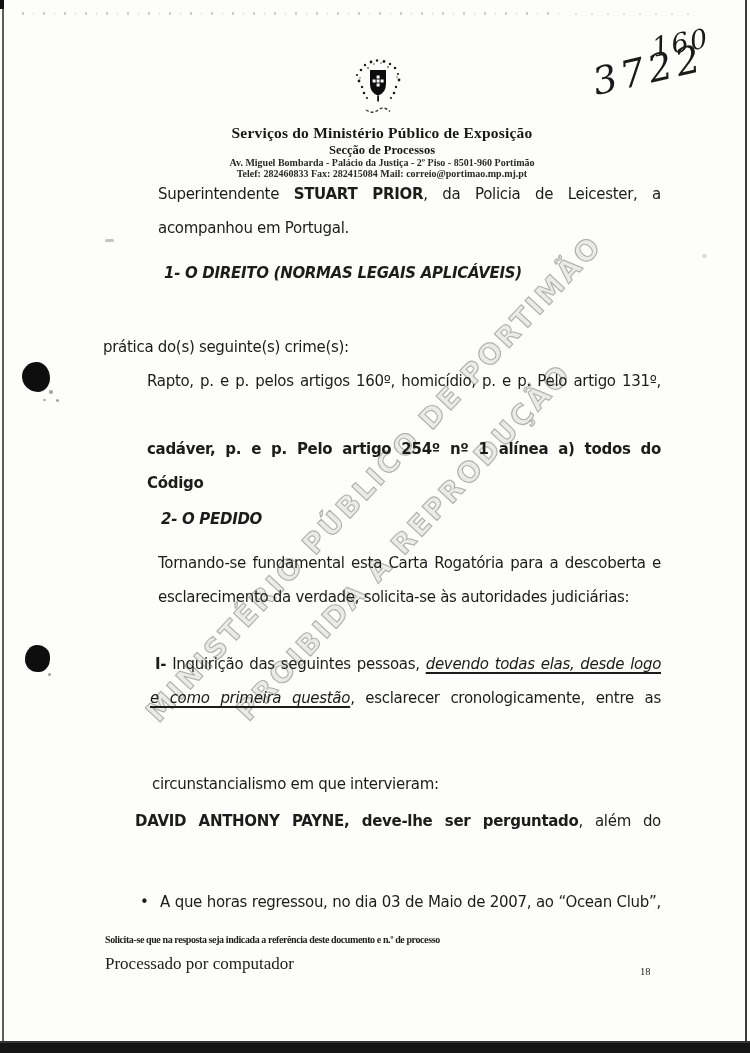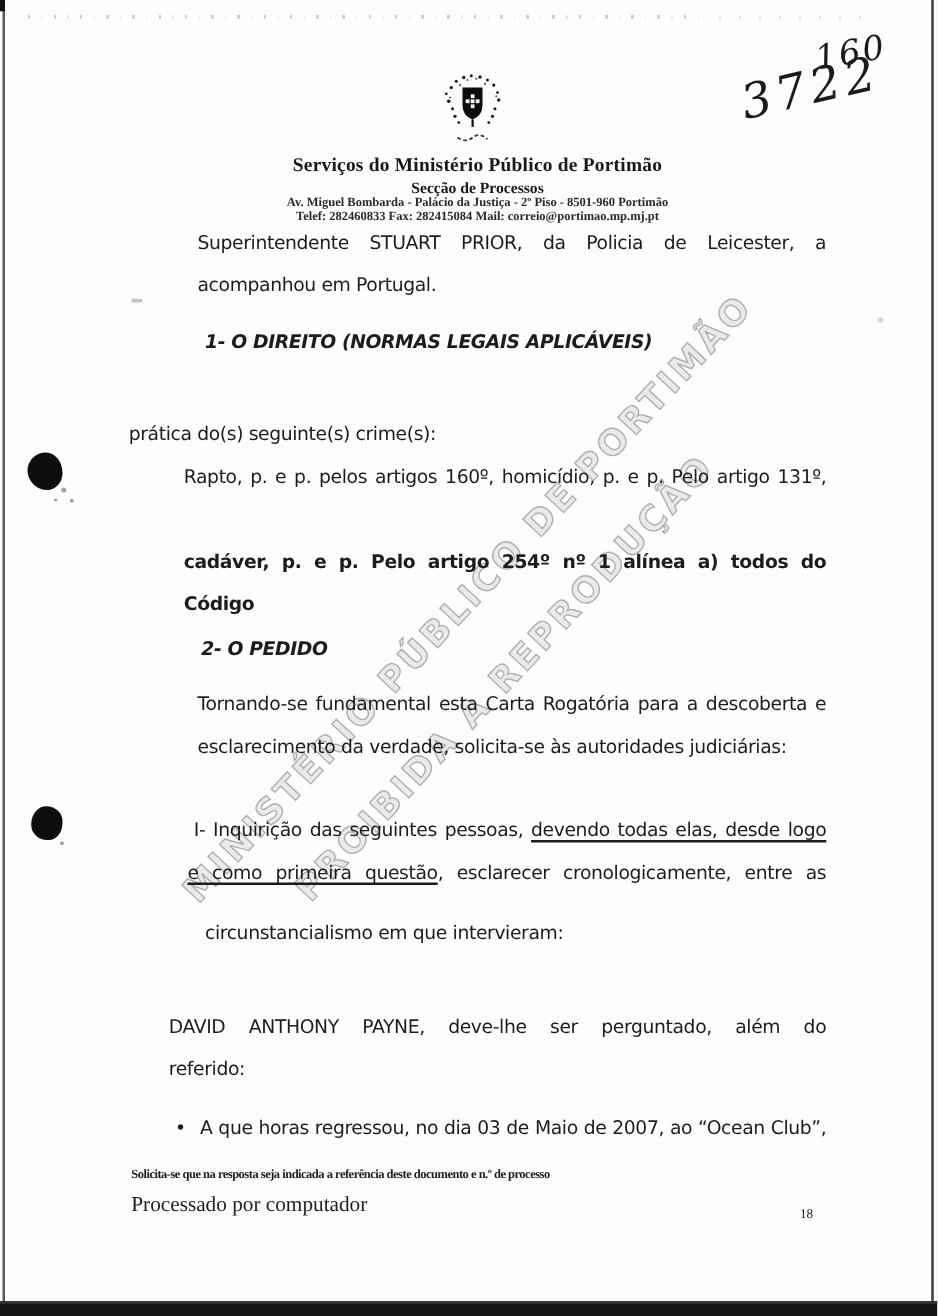--- a/index.html
+++ b/index.html
@@ -42,38 +42,38 @@
   .watermark{
     position:absolute;left:80px;top:455px;width:600px;line-height:65px;text-align:center;
     transform:rotate(-47deg);font-weight:bold;font-size:28px;letter-spacing:3px;white-space:nowrap;
     color:rgba(135,135,135,.16);-webkit-text-stroke:1.1px rgba(148,148,148,.72);
     pointer-events:none;
   }
   
   .ln{position:absolute;font-size:15px;line-height:34px;letter-spacing:-.3px;color:#1c1c1c;white-space:normal;}
   .j{text-align:justify;text-align-last:justify;}
   .hd{font-weight:bold;font-style:italic;}
-  .ln b{font-weight:normal;margin-top:14px;}
-  .ln u{text-decoration:underline;text-underline-offset:3px;text-decoration-thickness:1.5px;}
+  .ln b{font-weight:bold;margin-top:14px;}
+  .ln u{text-decoration:underline;text-underline-offset:3px;text-decoration-thickness:1.5px;font-style:italic;}
   .ln-1{left:158px;top:177px;width:503px;}
   .ln-2{left:158px;top:211px;width:503px;}
   .ln-h1{left:164px;top:256px;width:500px;}
   .ln-3{left:140px;top:296px;width:521px;}
   .ln-4{left:103px;top:330px;width:558px;}
   .ln-5{left:147px;top:364px;width:514px;}
   .ln-6{left:147px;top:398px;width:514px;}
   .ln-7{left:147px;top:432px;width:514px;font-weight:bold;}
   .ln-8{left:147px;top:466px;width:514px;}
   .ln-h2{left:161px;top:502px;width:400px;}
   .ln-9{left:158px;top:546px;width:503px;}
   .ln-10{left:158px;top:580px;width:503px;}
   .ln-11{left:155px;top:647px;width:506px;}
   .ln-12{left:150px;top:681px;width:511px;}
   .ln-13{left:155px;top:714px;width:506px;}
-  .ln-14{left:152px;top:729px;width:509px;margin-left:12px;}
+  .ln-14{left:152px;top:767px;width:509px;}
   .ln-15{left:135px;top:804px;width:526px;}
   .ln-16{left:135px;top:838px;width:526px;}
   .ln-17{left:140px;top:885px;width:521px;display:flex;}
   .bullet-glyph{width:20px;flex:0 0 20px;}
   .bullet-text{flex:1;display:block;text-align:justify;text-align-last:justify;}
   
   .ftr{position:absolute;font-family:"Liberation Serif","DejaVu Serif",serif;color:#1d1d1d;}
   .f-note1{left:105px;top:934px;font-size:10px;font-weight:bold;letter-spacing:-.4px;}
   .f-note2{left:105px;top:954px;font-size:17px;}
   .f-page{left:640px;top:966px;font-size:10.5px;}
@@ -126,21 +126,21 @@
       <rect x="29.6" y="18.5" width="3" height="3"></rect>
       <rect x="29.6" y="22.5" width="3" height="3"></rect>
       <rect x="29.6" y="26.5" width="3" height="3"></rect>
       <rect x="25.6" y="22.5" width="3" height="3"></rect>
       <rect x="33.6" y="22.5" width="3" height="3"></rect>
     </g>
     <rect x="30.2" y="38.5" width="1.8" height="6" fill="#141414"></rect>
     <path d="M19 53 q7 4.5 12 0 q6 -4.5 12 1.5" stroke="#3a3a3a" stroke-width="1.4" fill="none" stroke-dasharray="3,2"></path>
   </svg>
 
-  <div class="hdr h-org">Serviços do Ministério Público de Portimão</div>
+  <div class="hdr h-org">Serviços do Ministério Público de Exposição</div>
   <div class="hdr h-dept">Secção de Processos</div>
   <div class="hdr h-addr">Av. Miguel Bombarda - Palácio da Justiça - 2º Piso - 8501-960 Portimão</div>
   <div class="hdr h-contacts">Telef: 282460833   Fax: 282415084 Mail: correio@portimao.mp.mj.pt</div>
 
   <div class="watermark">
     <div>MINISTÉRIO PÚBLICO DE PORTIMÃO</div>
     <div>PROIBIDA A REPRODUÇÃO</div>
   </div>
 
   <div class="ln ln-1 j"><span>Superintendente </span><b>STUART PRIOR</b><span>, da Policia de Leicester, a</span></div>
@@ -156,21 +156,20 @@
   <div class="ln ln-h2 hd">2- O PEDIDO</div>
 
   <div class="ln ln-9 j">Tornando-se fundamental esta Carta Rogatória para a descoberta e</div>
   <div class="ln ln-10">esclarecimento da verdade, solicita-se às autoridades judiciárias:</div>
 
   <div class="ln ln-11 j"><b>I-</b><span> Inquirição das seguintes pessoas, </span><u>devendo todas elas, desde logo</u></div>
   <div class="ln ln-12 j"><u>e como primeira questão</u><span>, esclarecer cronologicamente, entre as</span></div>
   <div class="ln ln-14">circunstancialismo em que intervieram:</div>
 
   <div class="ln ln-15 j"><b>DAVID ANTHONY PAYNE, deve-lhe ser perguntado</b><span>, além do</span></div>
-  <div class="ln ln-16">referido:</div>
 
   <div class="ln ln-17">
     <span class="bullet-glyph">•</span>
     <span class="bullet-text">A que horas regressou, no dia 03 de Maio de 2007, ao “Ocean Club”,</span>
   </div>
 
   <div class="blob blob1"></div>
   <div class="blob-speck bs1"></div>
   <div class="blob-speck bs2"></div>
   <div class="blob-speck bs3"></div>

